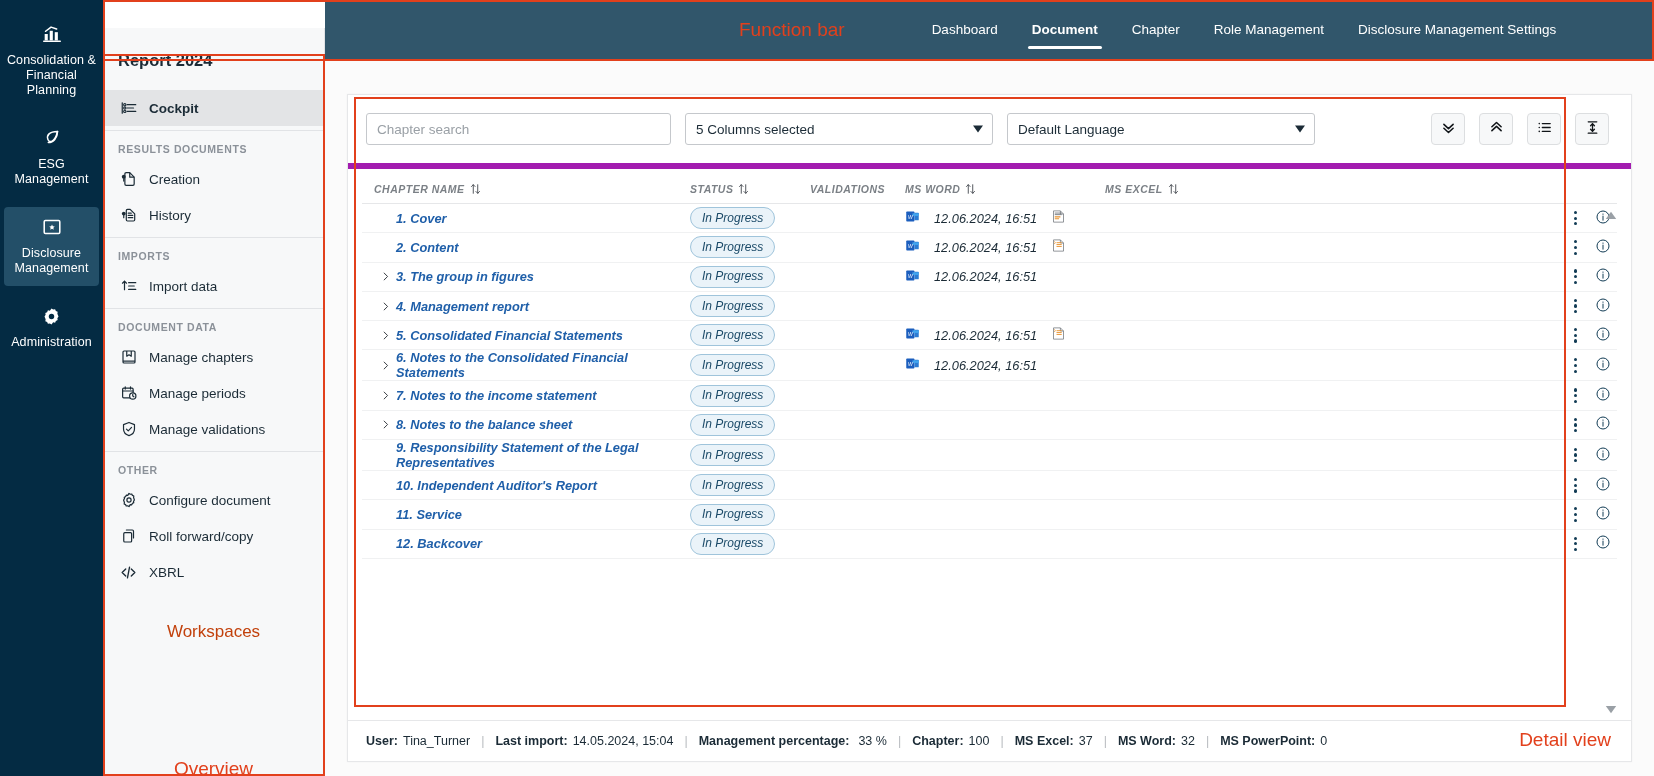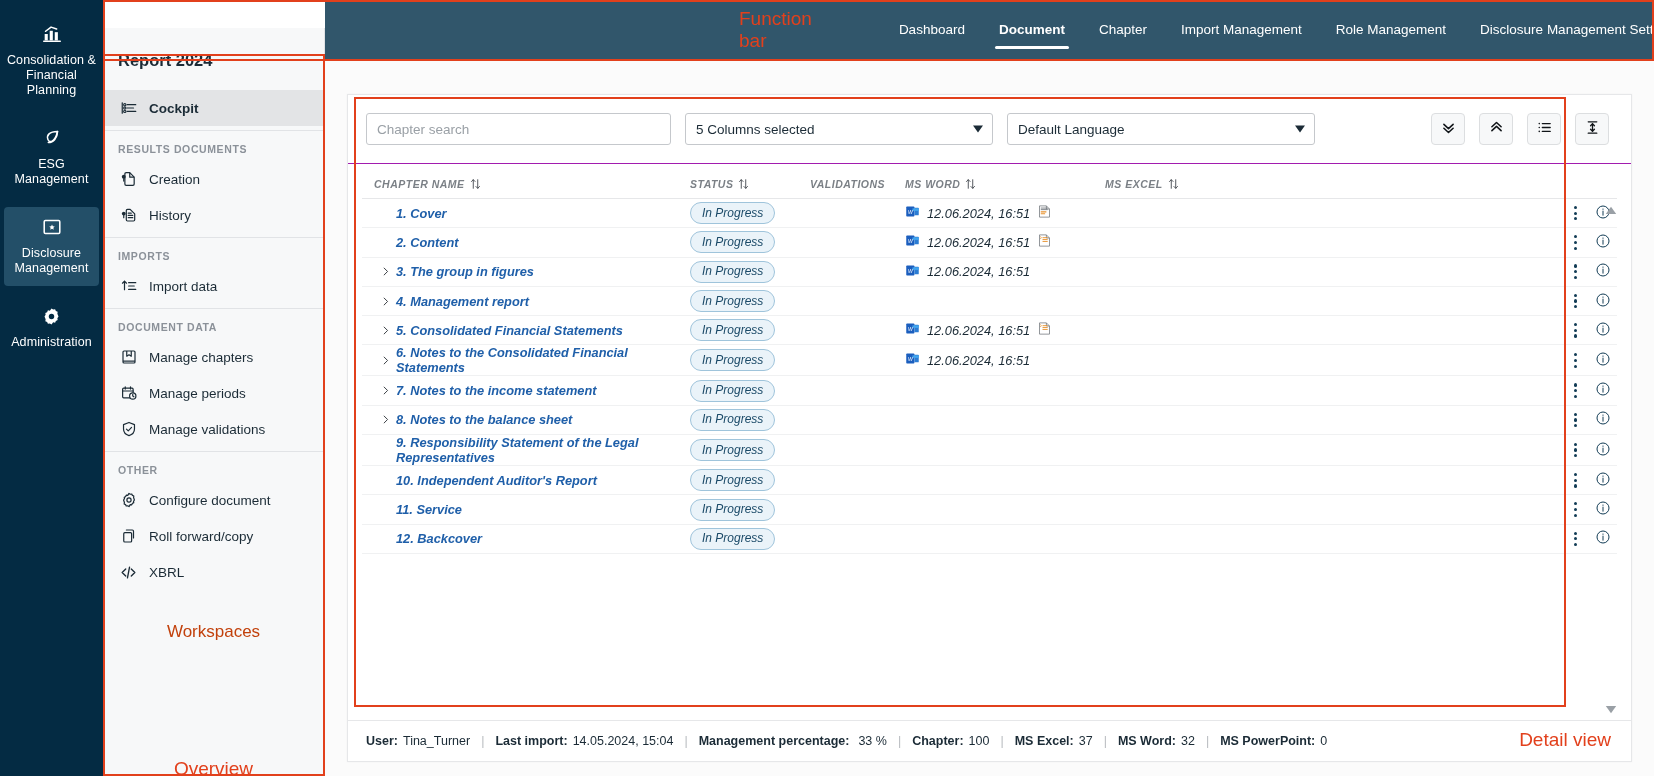--- a/index.html
+++ b/index.html
@@ -108,21 +108,21 @@
   }
   .detail-annot {
     position: absolute; right: 20px; bottom: 10px;
     color: #e2401c; font-size: 19px;
   }
 
   
   .toolbar {
     display: flex; align-items: center; gap: 14px;
     padding: 18px 22px 18px 18px;
-    border-bottom: 1px solid #a21caf;
+    border-bottom: 6px solid #a21caf;
   }
   .txtinput {
     width: 305px; height: 32px; border: 1px solid #c5c8cc; border-radius: 3px;
     padding: 0 10px; font-size: 13.5px; color: #1b2b36; background: #fff;
     font-family: "Liberation Sans", sans-serif;
   }
   .txtinput::placeholder { color: #9aa0a6; }
   .sel {
     position: relative; height: 32px; border: 1px solid #c5c8cc; border-radius: 3px;
     background: #fff; display: flex; align-items: center; padding: 0 28px 0 10px;
@@ -168,21 +168,21 @@
   .td { display: flex; align-items: center; }
   .twisty { width: 22px; min-width:22px; display: flex; align-items: center; justify-content: center; cursor: pointer; }
   .chname {
     color: #1f5fa9; font-weight: bold; font-size: 12.8px; cursor: pointer;
     line-height: 15px; padding-right: 6px;
   }
   .badge {
     border: 1px solid #9fc4db; background: #eaf3f9; color: #1b4a68;
     border-radius: 11px; font-size: 12px; padding: 2.5px 11px 3.5px; white-space: nowrap;
   }
-  .wordcell { display: flex; align-items: center; gap: 7px; }
+  .wordcell { display: flex; align-items: center; gap: 14px; }
   .wdate { color: #1b2b36; font-size: 12.8px; }
   .acts { display: flex; align-items: center; gap: 14px; justify-content: flex-end; width: 100%; padding-right: 6px; }
   .kebab { display: flex; flex-direction: column; gap: 2.5px; cursor: pointer; padding: 3px 4px; }
   .kebab i { width: 3.2px; height: 3.2px; background: #123c55; border-radius: 50%; display: block; }
 
   .vscroll {
     position: absolute; right: -2px; top: 0; bottom: 0; width: 16px;
     display: flex; flex-direction: column; justify-content: space-between; align-items: center;
     padding: 2px 0;
   }
@@ -382,23 +382,20 @@
       <div class="funcbar-annot">Function bar</div>
       <div class="nav">
         <div class="nav-item">
             <span>Dashboard</span>
           </div>
         <div class="nav-item active">
             <span>Document</span>
           </div>
         <div class="nav-item">
             <span>Chapter</span>
-          </div>
-        <div class="nav-item">
-            <span>Import Management</span>
           </div>
         <div class="nav-item">
             <span>Role Management</span>
           </div>
         <div class="nav-item">
             <span>Disclosure Management Settings</span>
           </div>
       </div>
 
     </div>

